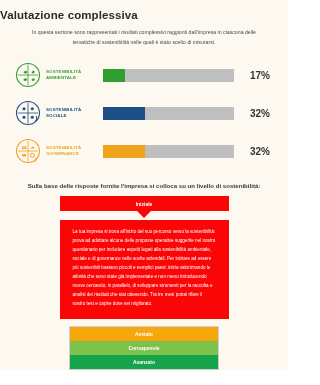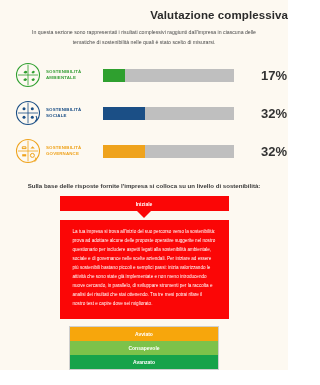--- a/index.html
+++ b/index.html
@@ -22,21 +22,21 @@
   .card {
     position: absolute;
     left: 0;
     top: 0;
     width: 288px;
     height: 370px;
     background: #fdf9f1;
     box-sizing: border-box;
   }
   .title {
-    text-align: right;
+    text-align: left;
     font-size: 11.5px;
     font-weight: bold;
     color: #2b2b2b;
     letter-spacing: 0.1px;
     padding-top: 9px;
   }
   .intro {
     margin: 7px auto 0 auto;
     width: 238px;
     text-align: center;
@@ -85,22 +85,22 @@
     flex: 0 0 131px;
     margin-left: 11px;
   }
   .fill {
     position: absolute;
     left: 0;
     top: 0;
     height: 100%;
   }
   .pct {
-    margin-left: 27px;
-    font-size: 13px;
+    margin-left: 16px;
+    font-size: 10px;
     font-weight: bold;
     color: #333333;
   }
 
   
   .level-intro {
     margin: 12px auto 0 auto;
     width: 246px;
     text-align: center;
     font-size: 6.1px;

